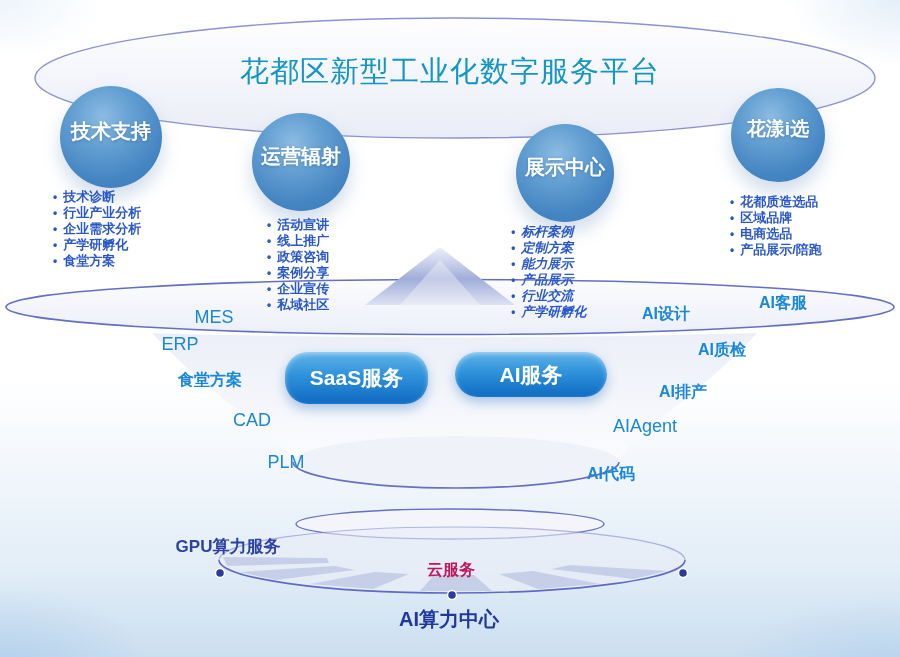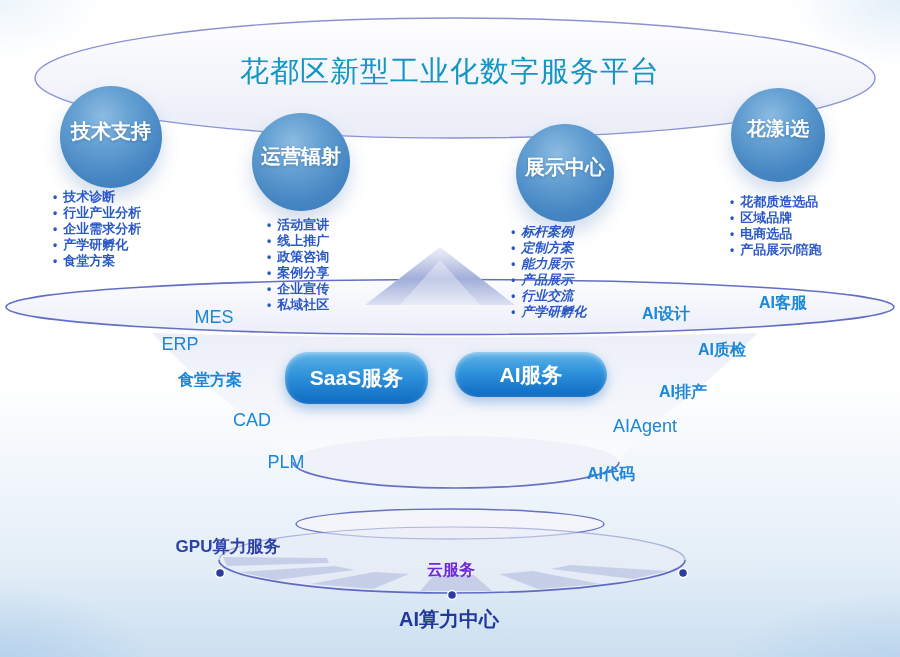--- a/index.html
+++ b/index.html
@@ -48,21 +48,21 @@
     color:#fff;font-weight:700;font-size:21px;
     display:flex;align-items:center;justify-content:center;
     font-family:"Liberation Sans","DejaVu Sans",sans-serif;}
   .pill-saas{left:285px;top:352px;width:143px;height:52px;}
   .pill-ai{left:455px;top:352px;width:152px;height:45px;}
   
   .clabel{position:absolute;transform:translate(-50%,-50%);font-weight:700;
     color:#2C41A4;font-size:17px;white-space:nowrap;}
   .cl-gpu{left:228px;top:546px;}
   .cl-npu{left:674px;top:546px;}
-  .cl-cloud{left:451px;top:570px;font-size:16px;color:#6d28d9;}
+  .cl-cloud{left:451px;top:570px;font-size:16px;color:#be185d;}
   .cl-base{left:449px;top:619px;font-size:20px;color:#20389C;}
 </style>
 </head>
 <body>
 
 <div class="stage">
   <div class="wash"></div>
 
   <svg class="bgsvg" width="900" height="657" viewBox="0 0 900 657">
     <defs>

